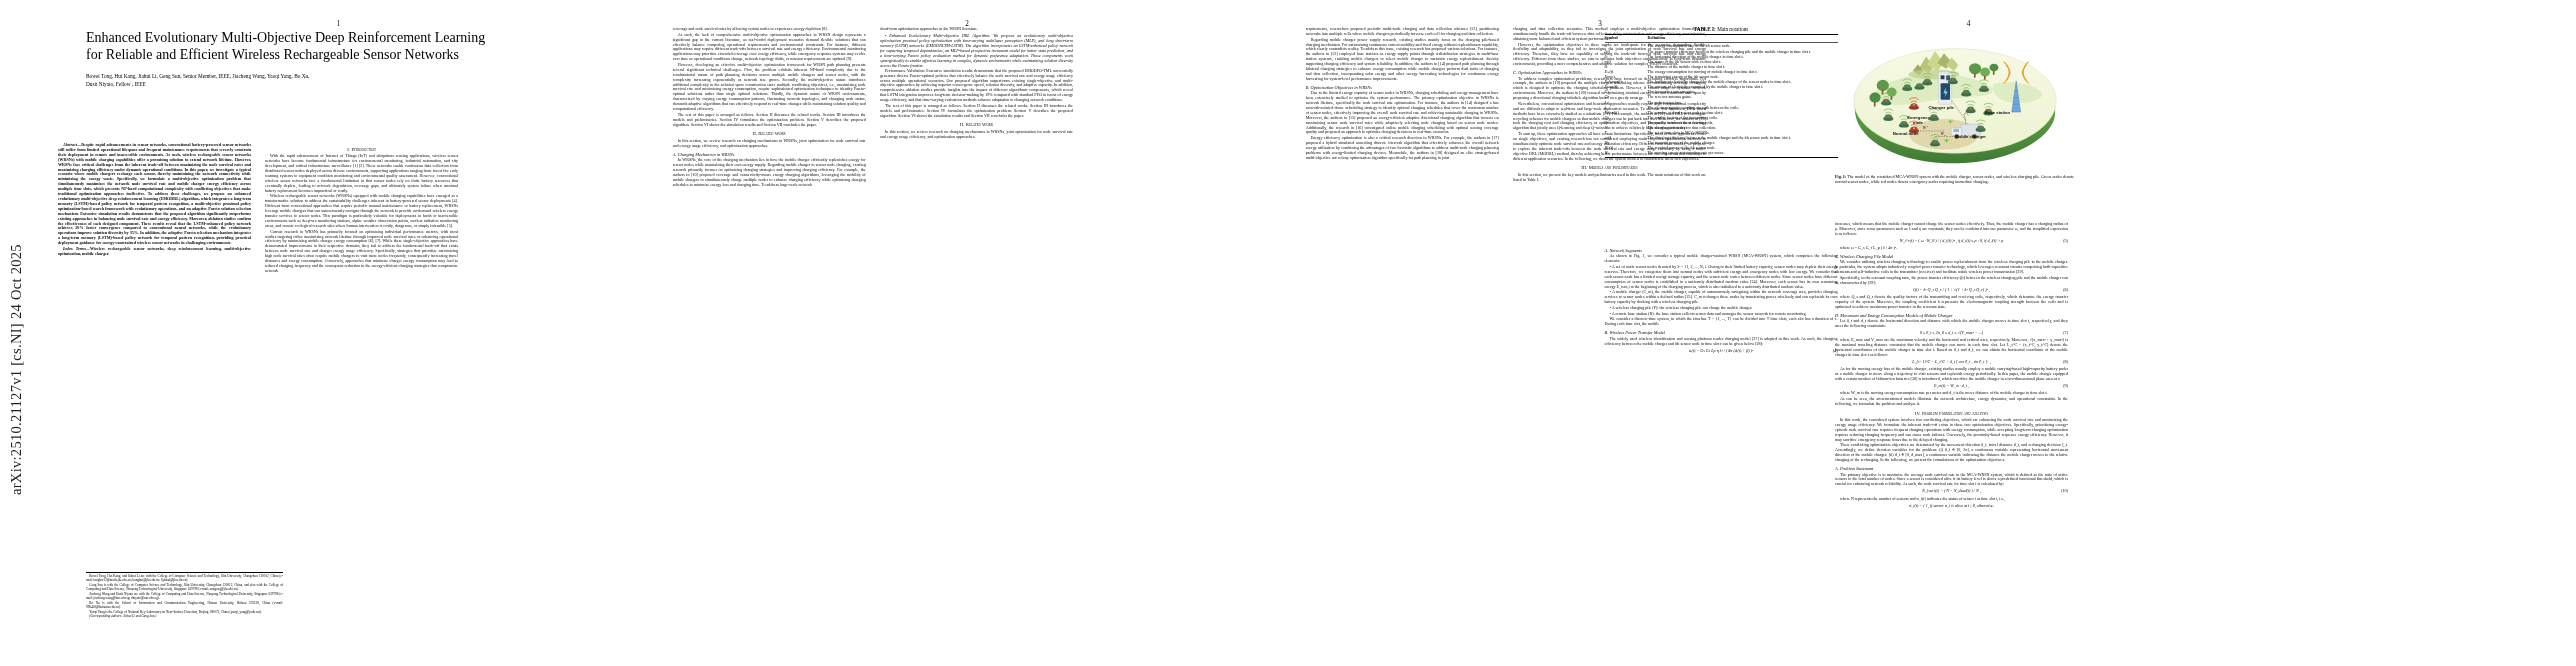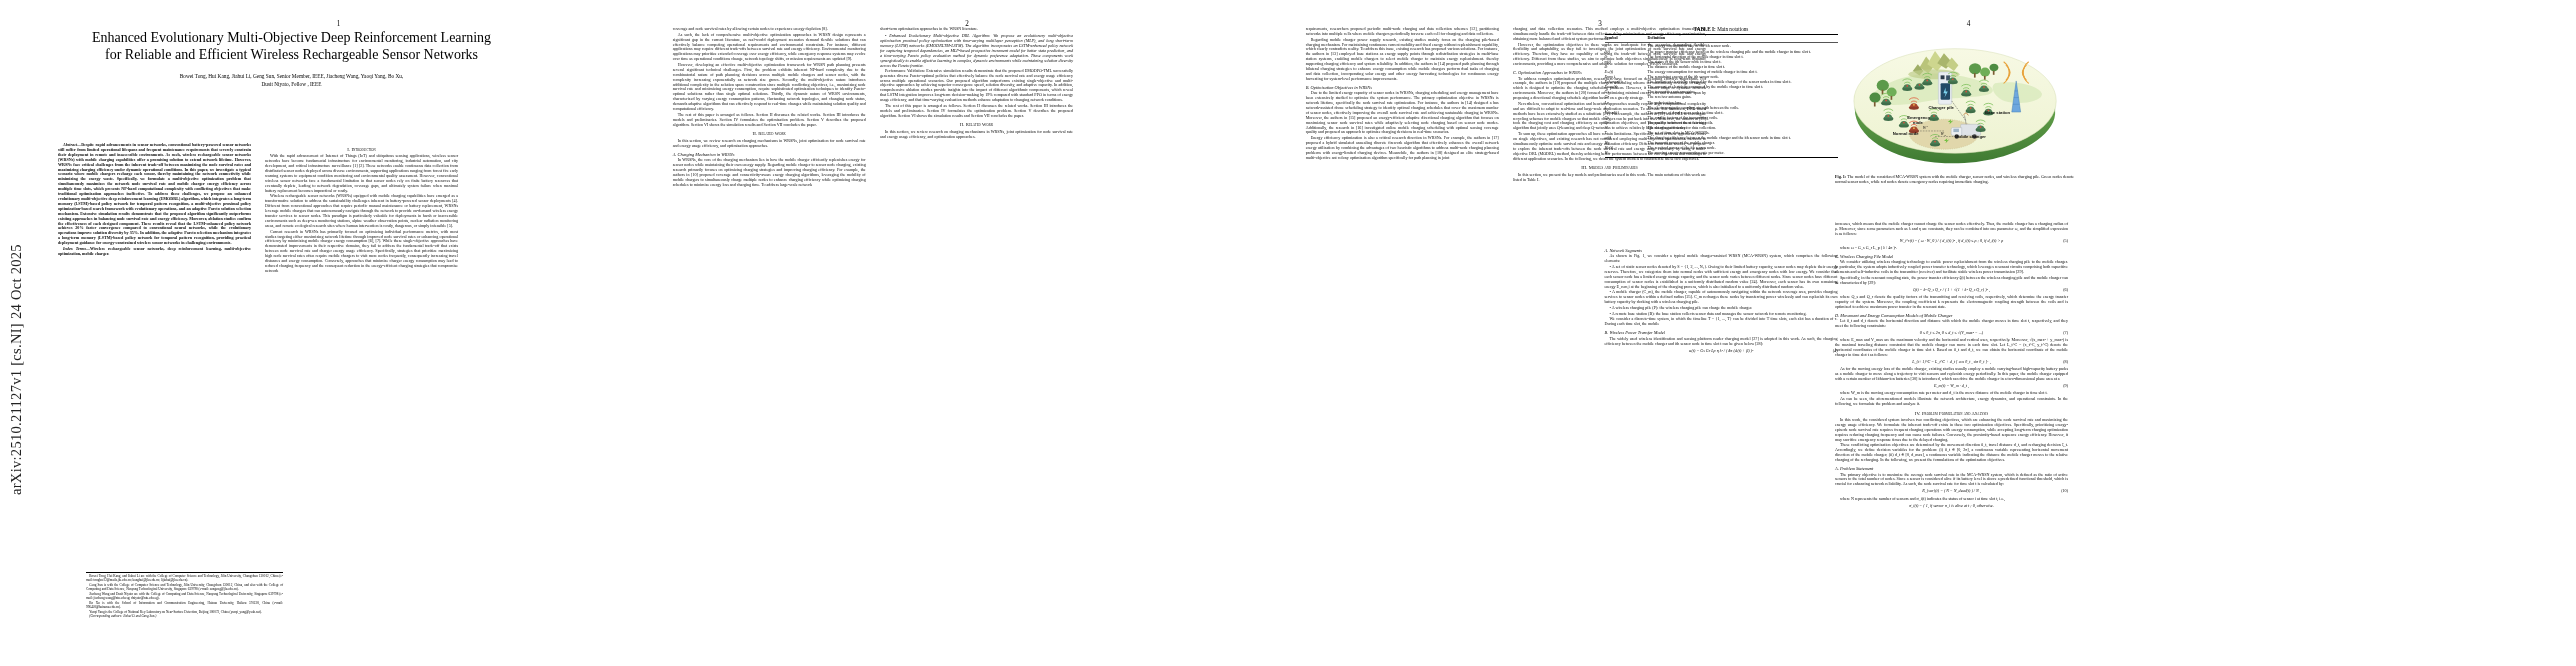--- a/index.html
+++ b/index.html
@@ -76,21 +76,21 @@
     font-size: 4.2px;
     text-indent: 5px !important;
   }
 
   
   .titleblock {
     position: absolute;
     top: 29px;
     left: 53px;
     width: 411px;
-    text-align: center;
+    text-align: left;
   }
   .ptitle {
     font-size: 14px;
     line-height: 1.22;
     font-weight: normal;
     margin: 0;
   }
   .pauthors {
     margin-top: 10px;
     font-size: 5.3px;

